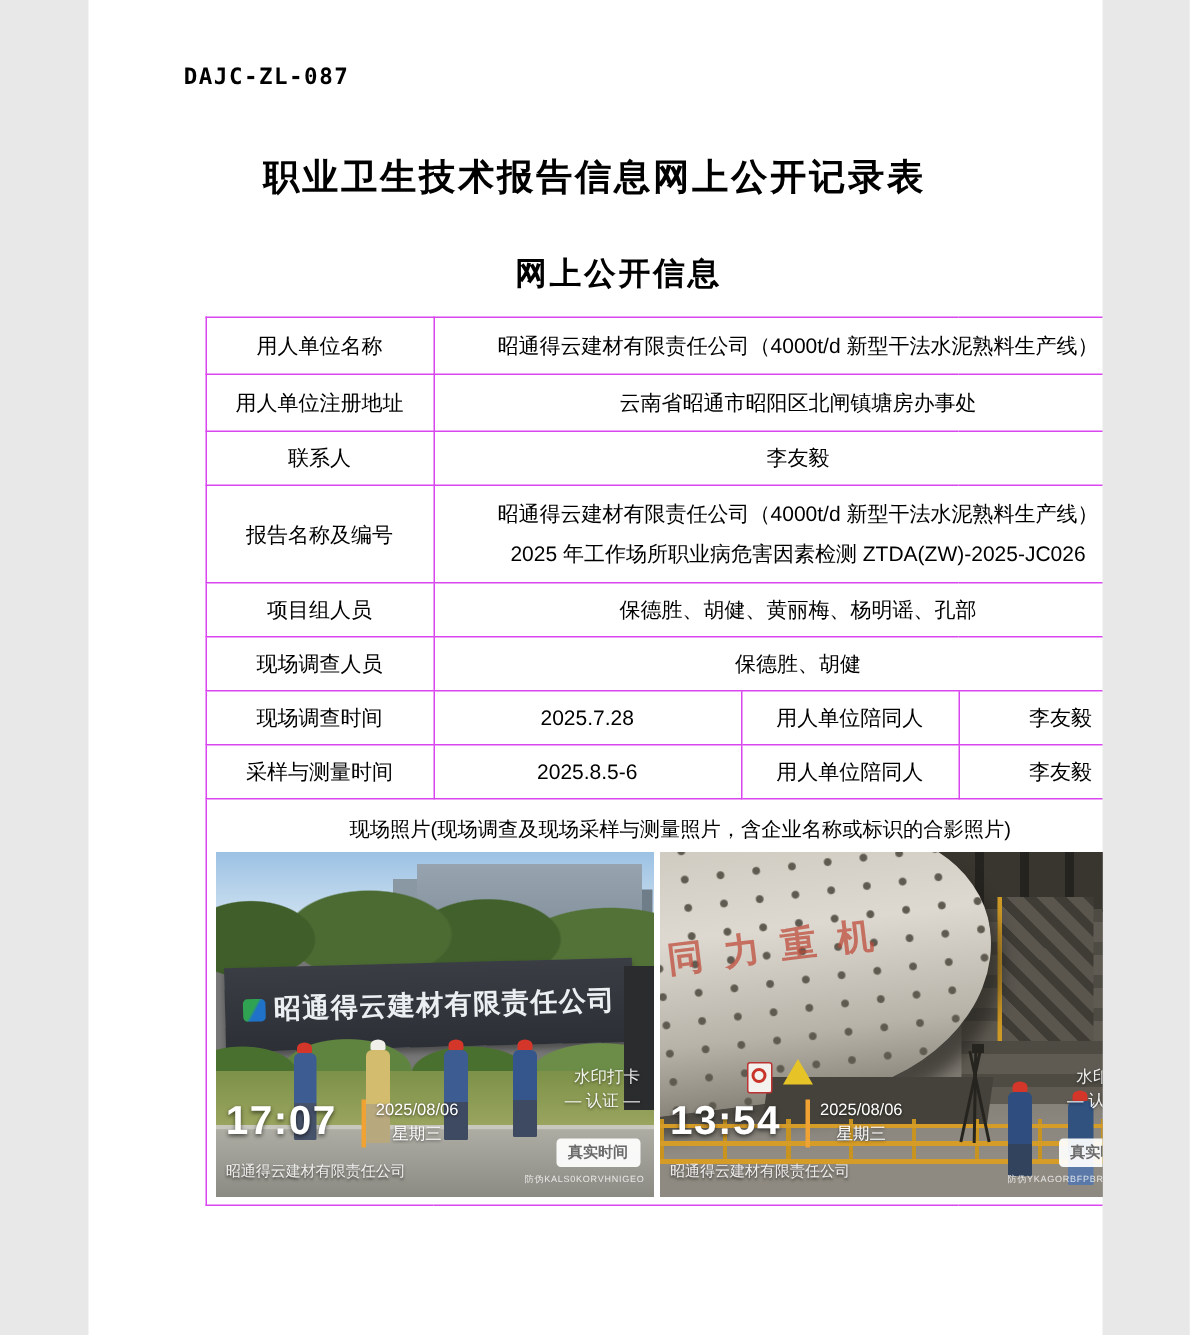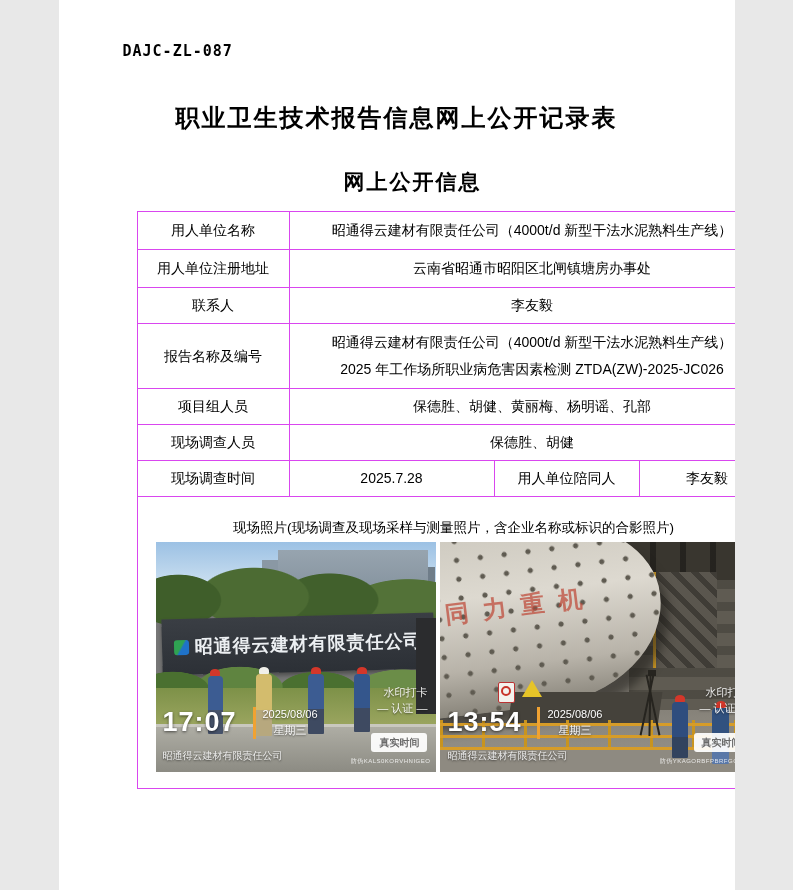--- a/index.html
+++ b/index.html
@@ -14,21 +14,21 @@
                 font-size:24px; font-weight:bold; color:#000; letter-spacing:2px; }
   .title-sub  { position:absolute; left:0; top:168px; width:100%; text-align:center;
                 font-size:21px; font-weight:bold; color:#000; letter-spacing:2px;margin-left:16px; }
 
   table.form-table { position:absolute; left:78px; top:211px; width:638px;
                      border-collapse:collapse; table-layout:fixed; }
   table.form-table td { border:1px solid #d946ef; text-align:center; vertical-align:middle;
                         font-size:14px; color:#000; padding:2px 6px; line-height:1.5; }
   tr.r38 { height:38px; } tr.r36 { height:36px; } tr.r65 { height:65px; }
   td.report-cell div { line-height:1.9; }
-  td.photo-cell { padding:16px !important; text-align:left; vertical-align:top; height:271px; }
+  td.photo-cell { padding:4px !important; text-align:left; vertical-align:top; height:271px; }
   .caption { position:relative; margin:5px 0 3px -5px; font-size:13.5px; color:#000;
              white-space:nowrap; background:transparent; z-index:2; }
 
   .photos { display:flex; gap:4px; margin:4px 0 0 2px; }
   .photo { position:relative; height:230px; overflow:hidden; background:#777; }
   .photo-left  { width:294px; }
   .photo-right { width:333px; }
   .photo * { position:absolute; }
 
   
@@ -157,20 +157,26 @@
       <tr class="r36">
         <td>现场调查人员</td>
         <td colspan="3">保德胜、胡健</td>
       </tr>
       <tr class="r36">
         <td>现场调查时间</td>
         <td>2025.7.28</td>
         <td>用人单位陪同人</td>
         <td>李友毅</td>
       </tr>
+      <tr class="r36">
+        <td>采样与测量时间</td>
+        <td>2025.8.5-6</td>
+        <td>用人单位陪同人</td>
+        <td>李友毅</td>
+      </tr>
       <tr>
         <td colspan="4" class="photo-cell">
           <div class="caption">现场照片(现场调查及现场采样与测量照片，含企业名称或标识的合影照片)</div>
           <div class="photos">
 
             <div class="photo photo-left">
               <div class="lp-sky"></div>
               <div class="lp-factory"></div>
               <div class="lp-trees"></div>
               <div class="lp-sign">

